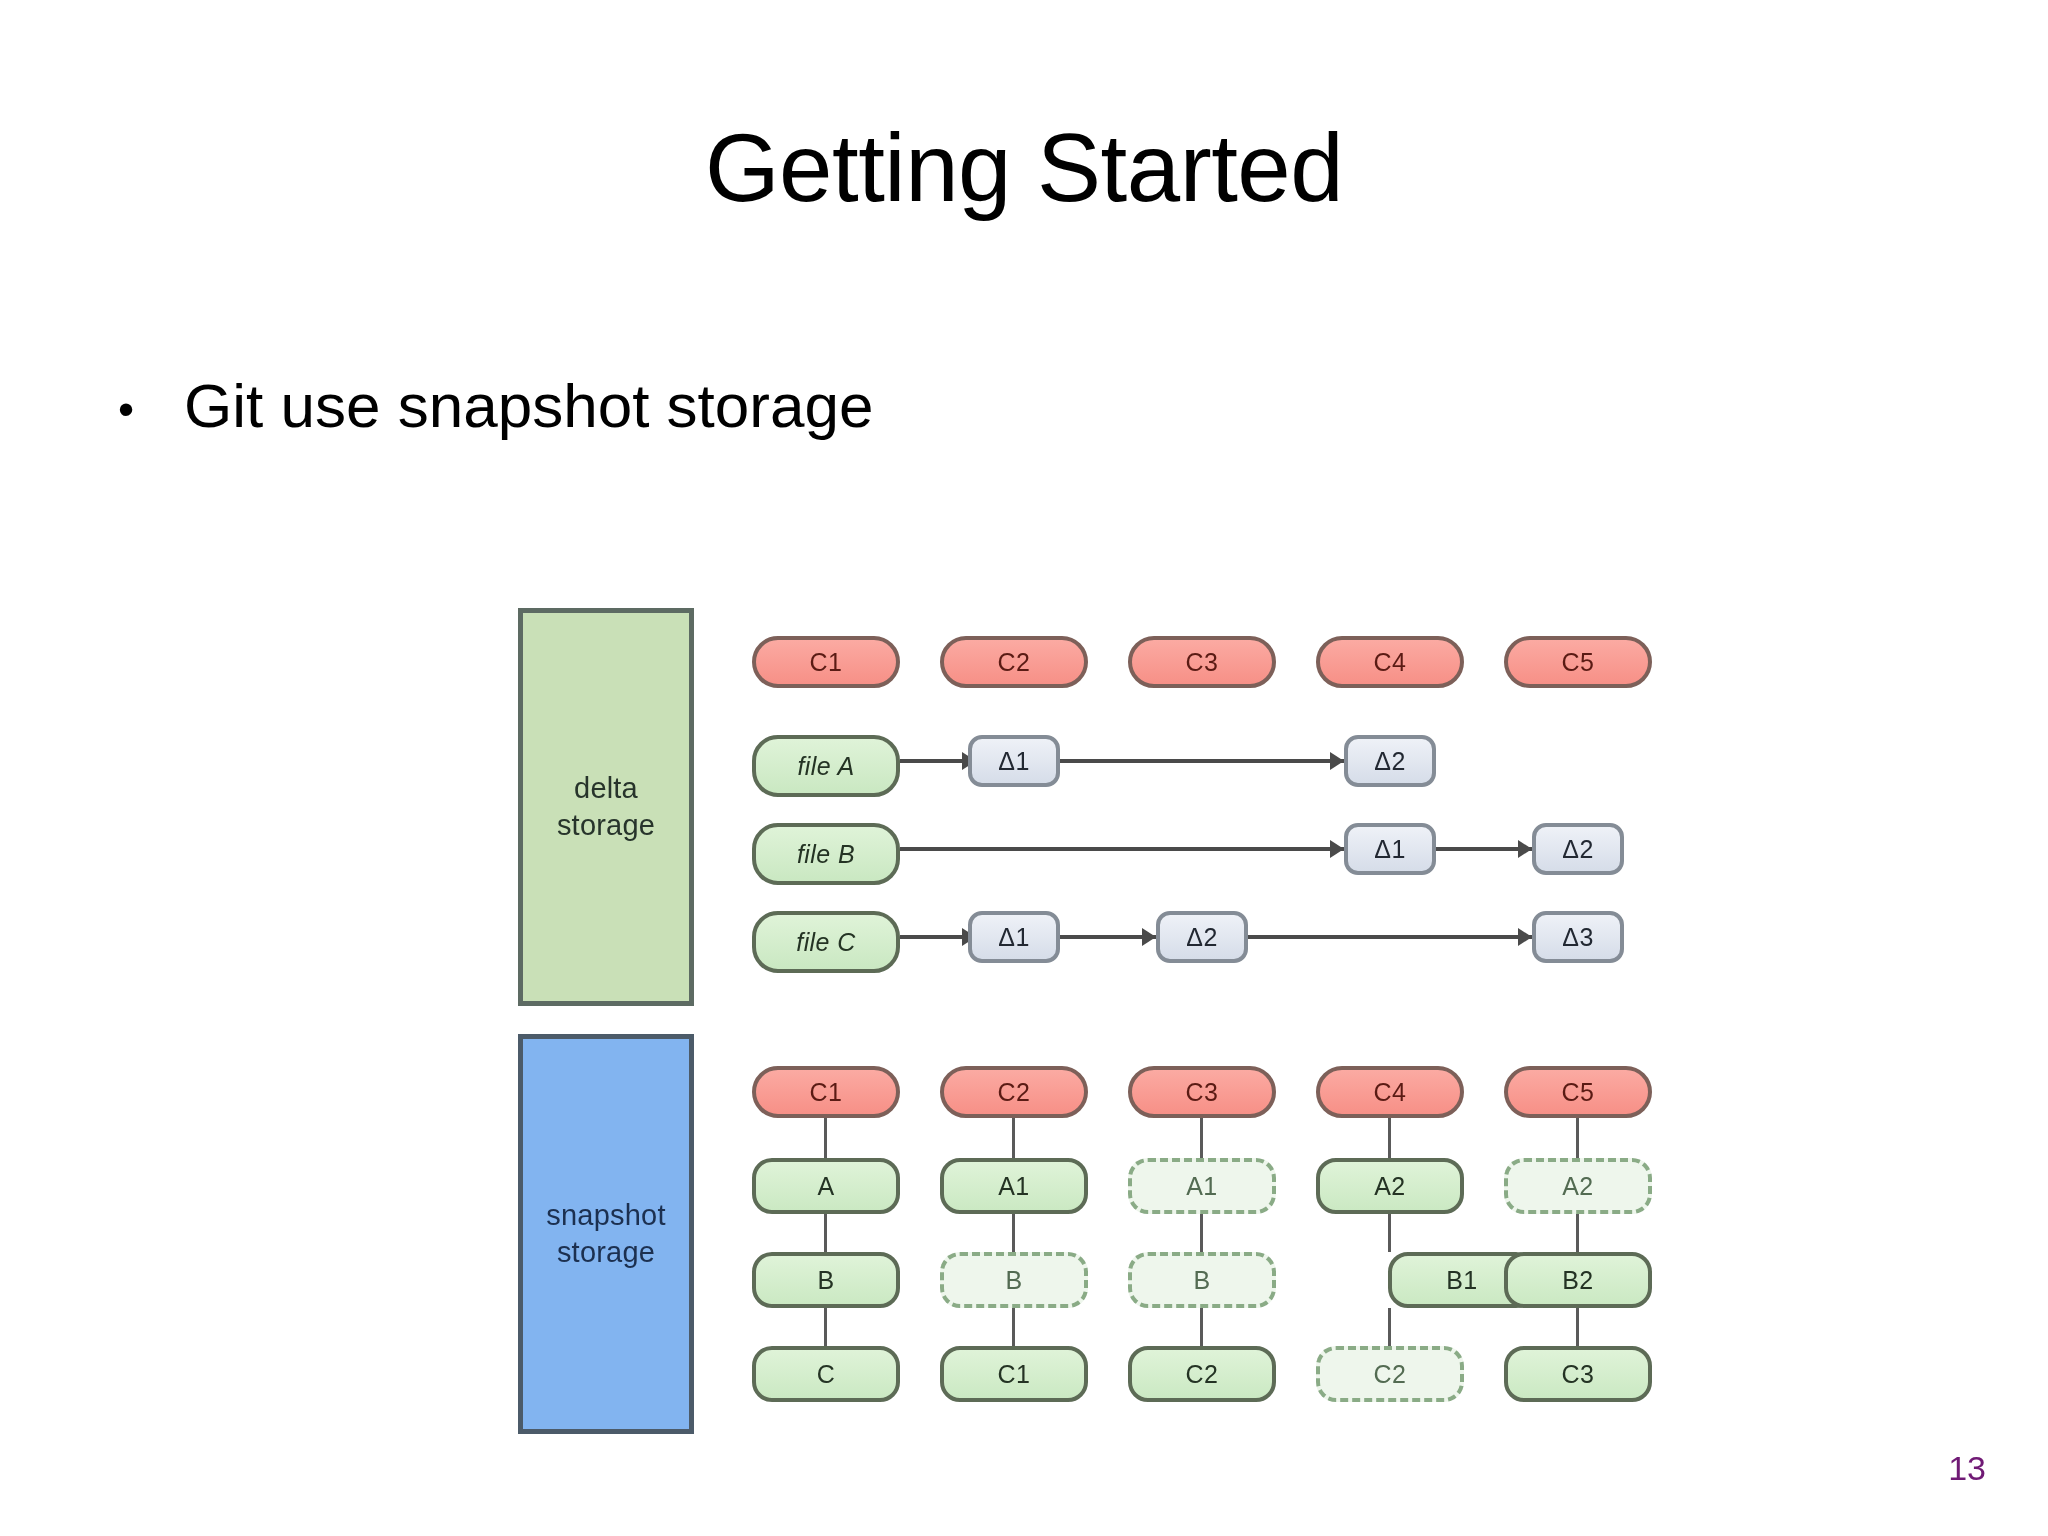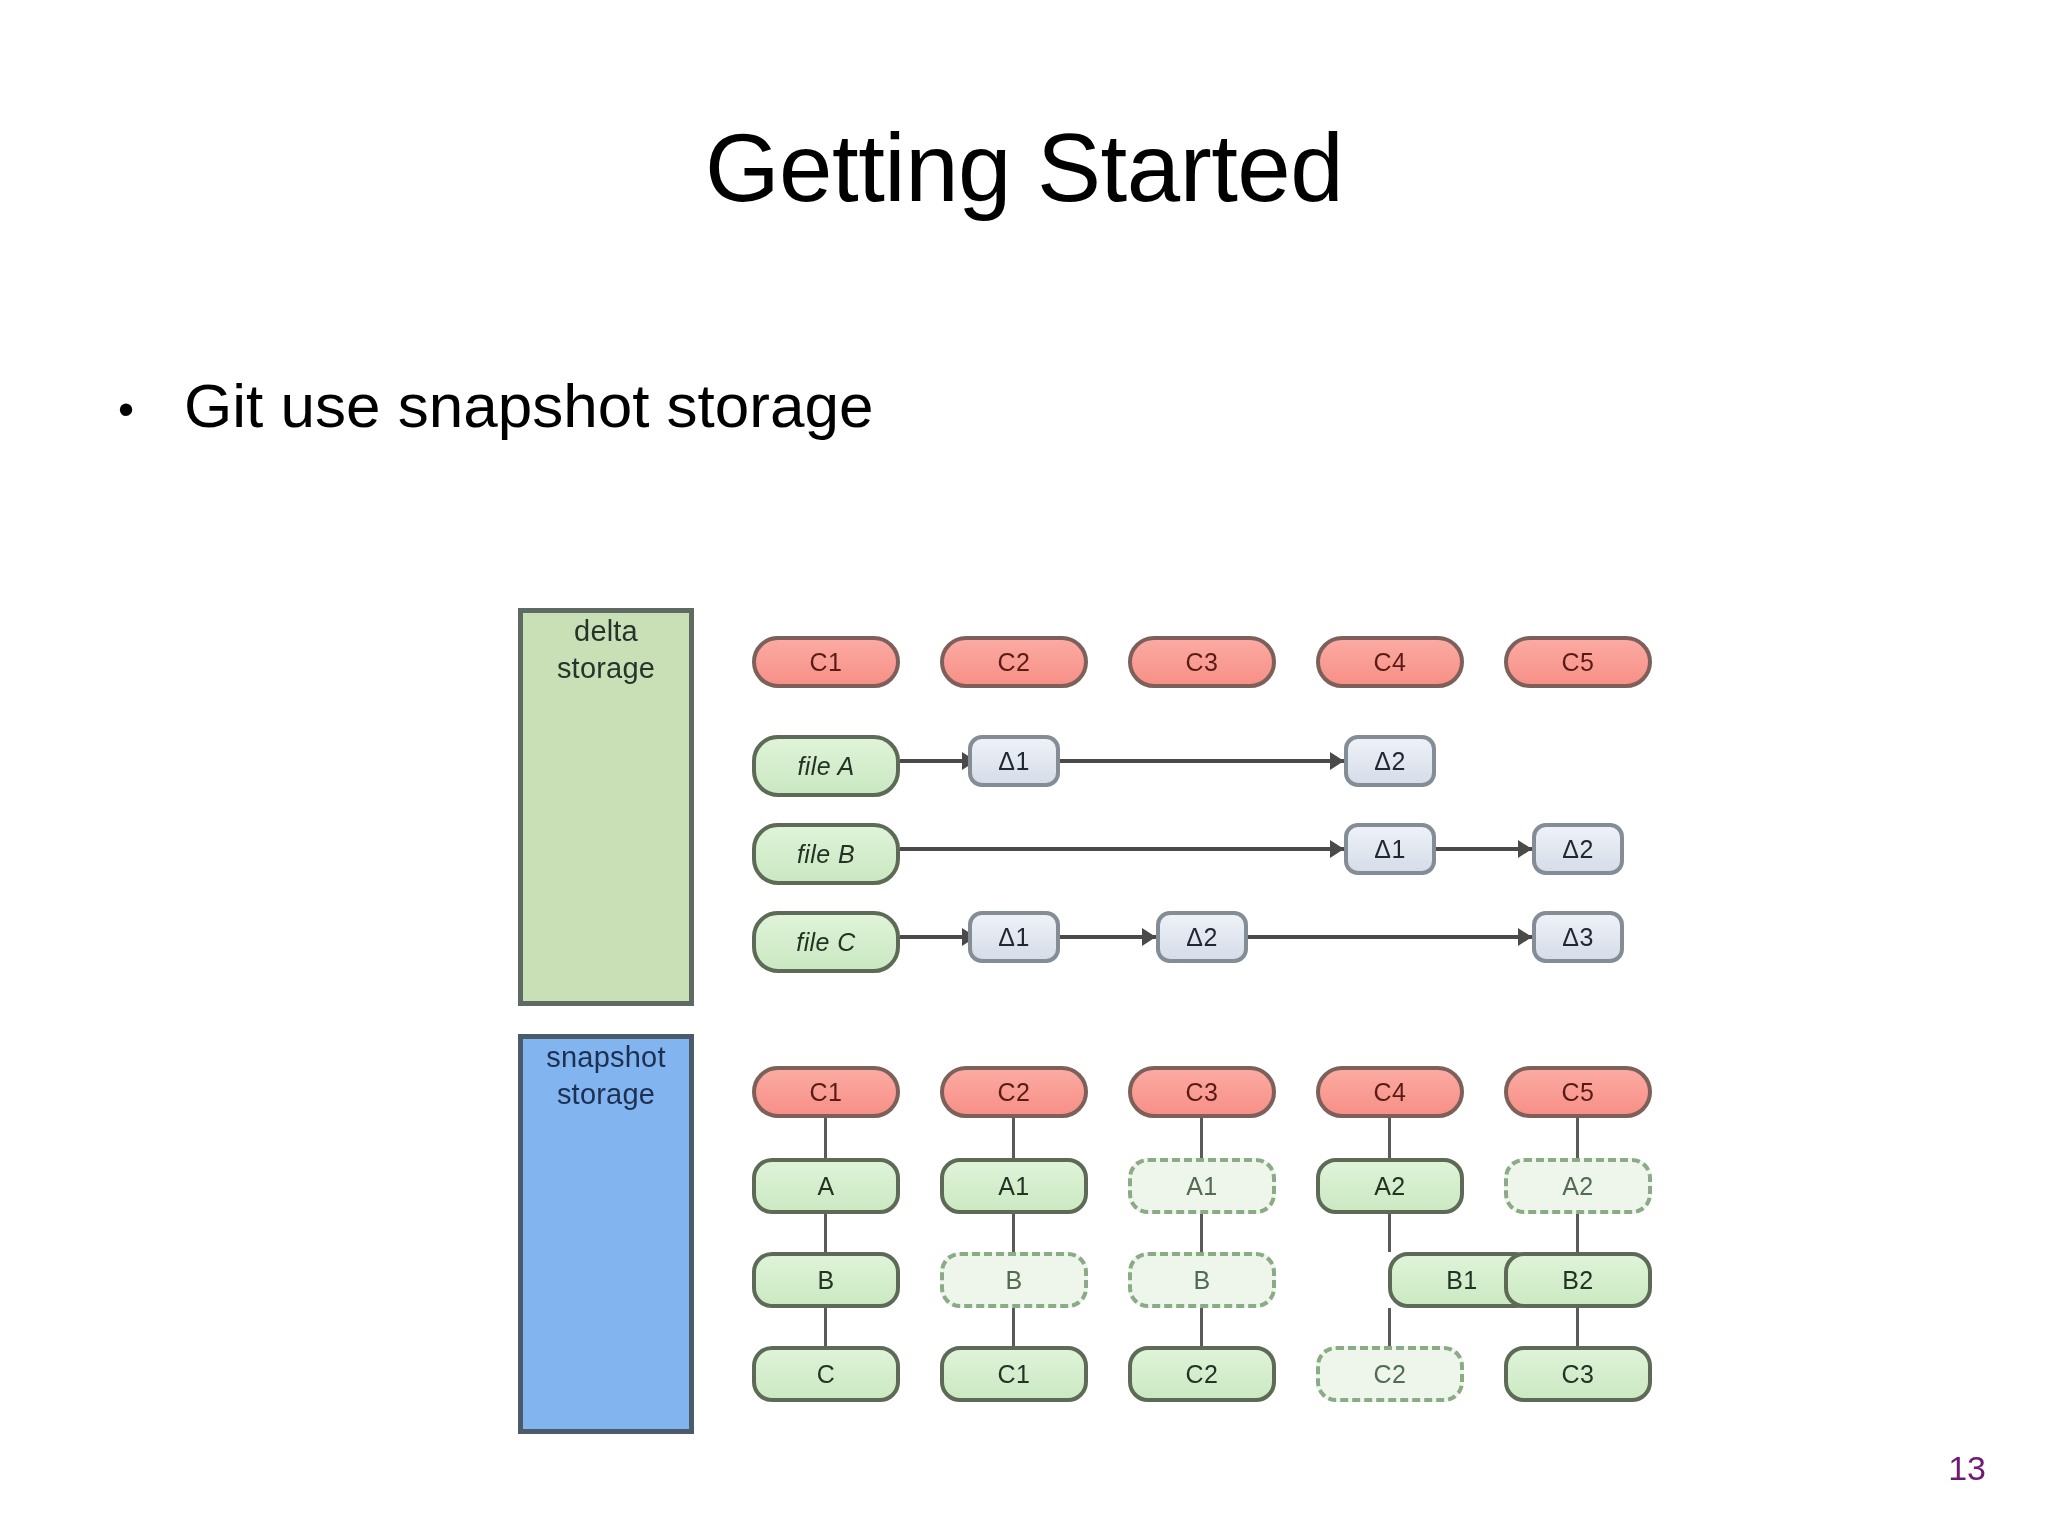--- a/index.html
+++ b/index.html
@@ -61,21 +61,21 @@
     pointer-events: none;
   }
   .diagram > * { pointer-events: auto; }
 
   
   .panel {
     position: absolute;
     box-sizing: border-box;
     border: 5px solid #5d6b63;
     display: flex;
-    align-items: flex-start;
+    align-items: center;
     justify-content: center;
     text-align: center;
     font-size: 29px;
     line-height: 1.28;
     letter-spacing: 0.2px;
   }
   .panel-delta {
     left: 518px;
     top: 608px;
     width: 176px;

